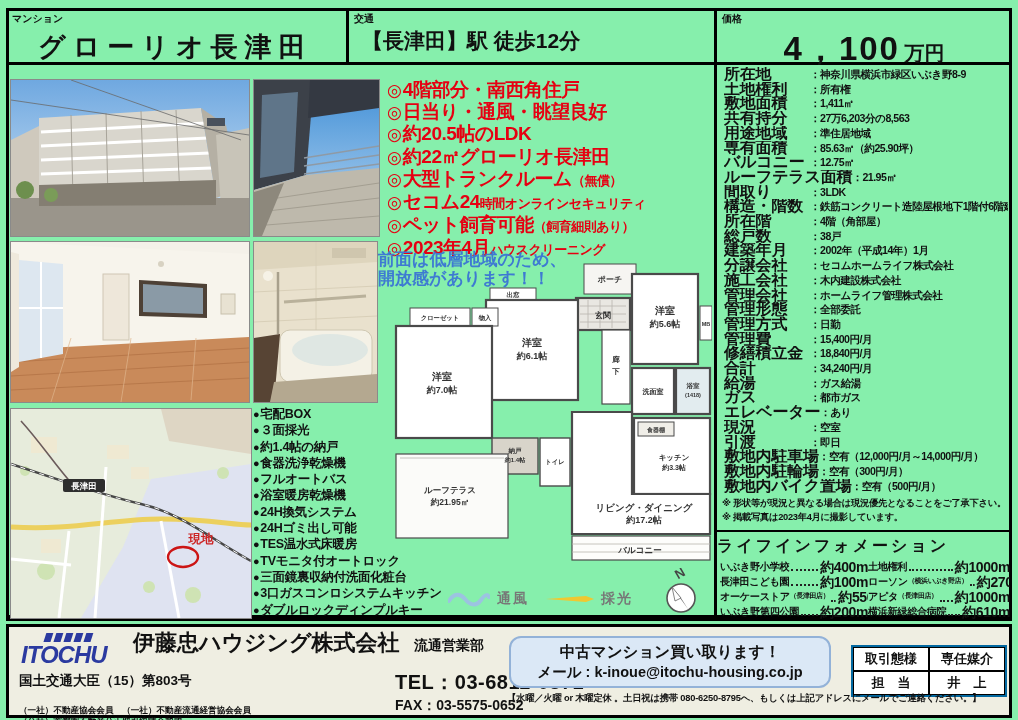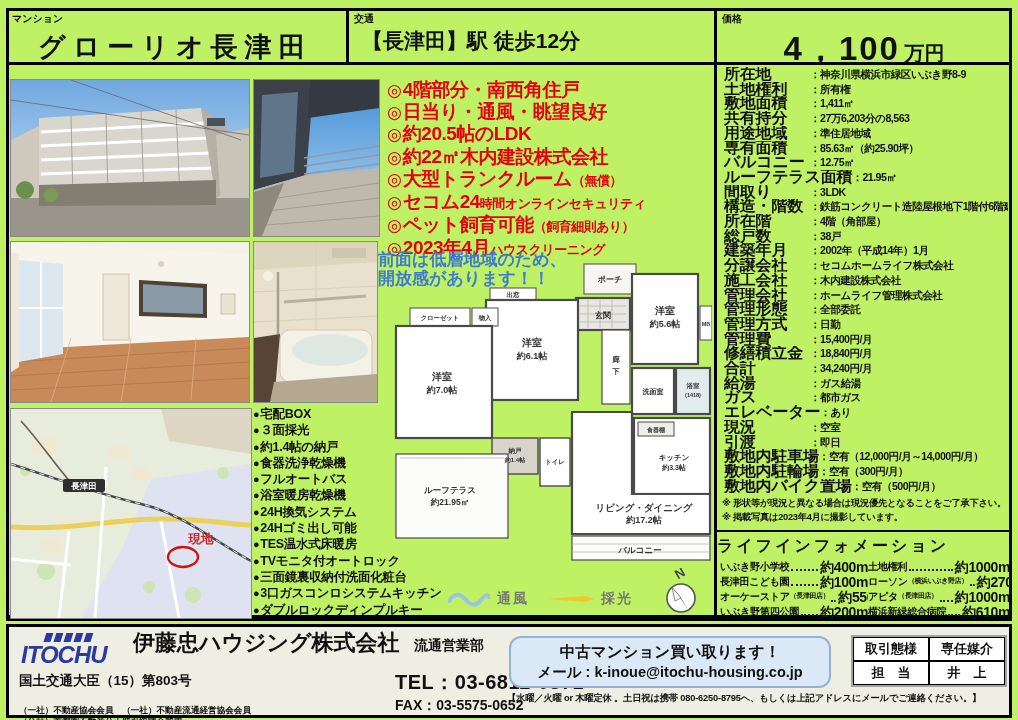--- a/index.html
+++ b/index.html
@@ -1,16 +1,16 @@
 <!DOCTYPE html>
 <html><head>
 <meta charset="utf-8">
 <style>
   html,body{margin:0;padding:0;background:#fff;}
-  .flyer{position:relative;width:1018px;height:720px;background:#bef264;overflow:hidden;
+  .flyer{position:relative;width:1018px;height:720px;background:#86efac;overflow:hidden;
          font-family:"Liberation Sans","DejaVu Sans",sans-serif;color:#111;}
   .abs{position:absolute;}
   
   .main-frame{left:6px;top:8px;width:1000px;height:607px;border:3px solid #000;}
   .hd-hline{left:6px;top:62px;width:1006px;height:3px;background:#000;}
   .hd-v1{left:346px;top:8px;width:3px;height:57px;background:#000;}
   .hd-v2{left:714px;top:8px;width:3px;height:57px;background:#000;}
   .col-v{left:714px;top:62px;width:3px;height:556px;background:#000;}
   .bottom-line{left:6px;top:615px;width:1006px;height:3px;background:#000;}
   
@@ -71,21 +71,21 @@
   .license{left:10px;top:45px;font-size:13.5px;font-weight:800;white-space:nowrap;}
   .memberships{left:10px;top:78px;}
   .member-line{font-size:8.6px;font-weight:700;line-height:10.5px;white-space:nowrap;}
   .telfax{left:386px;top:42px;white-space:nowrap;}
   .tel{font-size:20px;font-weight:700;letter-spacing:0.5px;}
   .fax{font-size:14px;font-weight:700;margin-top:1px;}
   .buyback{left:500px;top:9px;width:318px;height:48px;border:2px solid #93b2d8;border-radius:12px;
            background:#dbe8f6;text-align:center;}
   .buyback-l1{font-size:15.5px;font-weight:800;margin-top:4px;}
   .buyback-l2{font-size:14.5px;font-weight:700;}
-  .agent{left:842px;top:8px;width:152px;display:grid;grid-template-columns:1fr 1fr;border:2px solid #a3a3a3;background:#fff;}
+  .agent{left:842px;top:18px;width:152px;display:grid;grid-template-columns:1fr 1fr;border:2px solid #0369a1;background:#fff;}
   .agent-cell{border:1px solid #000;text-align:center;font-size:13px;font-weight:800;line-height:22px;height:22px;white-space:nowrap;}
   .fnote{left:498px;top:65px;font-size:9.3px;font-weight:700;white-space:nowrap;letter-spacing:-0.2px;}
 </style>
 </head>
 <body>
 
 <div class="flyer">
 
   <div class="abs main-frame"></div>
   <div class="abs hd-hline"></div>
@@ -261,21 +261,21 @@
         <span class="hl-main">日当り・通風・眺望良好</span>
         <span class="hl-sub"></span>
       </div>
 
       <div class="hl">
         <span class="hl-main">約20.5帖のLDK</span>
         <span class="hl-sub"></span>
       </div>
 
       <div class="hl">
-        <span class="hl-main">約22㎡木内建設株式会社</span>
+        <span class="hl-main">約22㎡グローリオ長津田</span>
         <span class="hl-sub"></span>
       </div>
 
       <div class="hl">
         <span class="hl-main">大型トランクルーム</span>
         <span class="hl-sub">（無償）</span>
       </div>
 
       <div class="hl">
         <span class="hl-main">セコム24</span>

